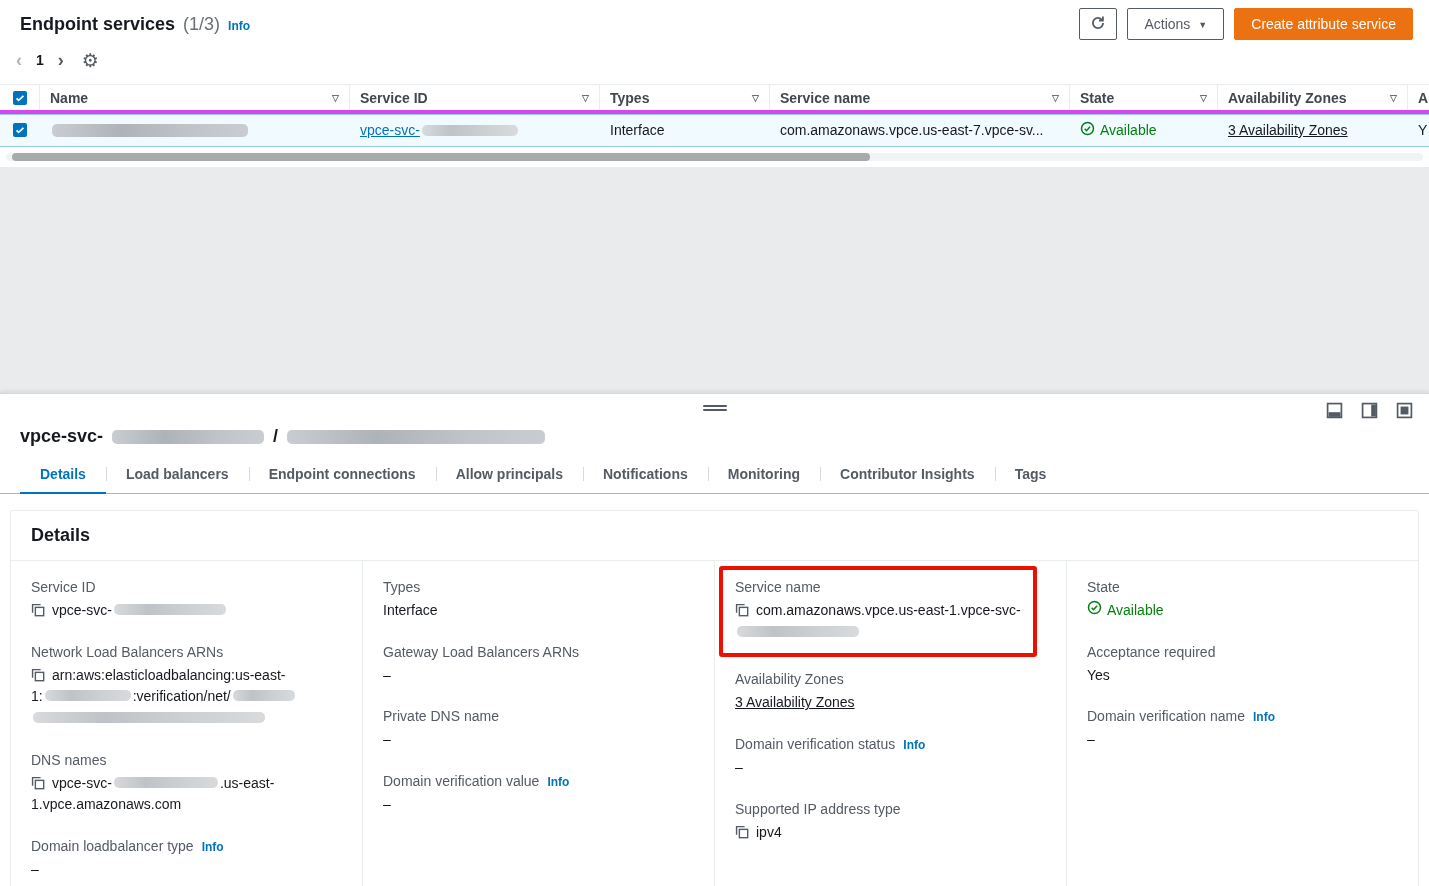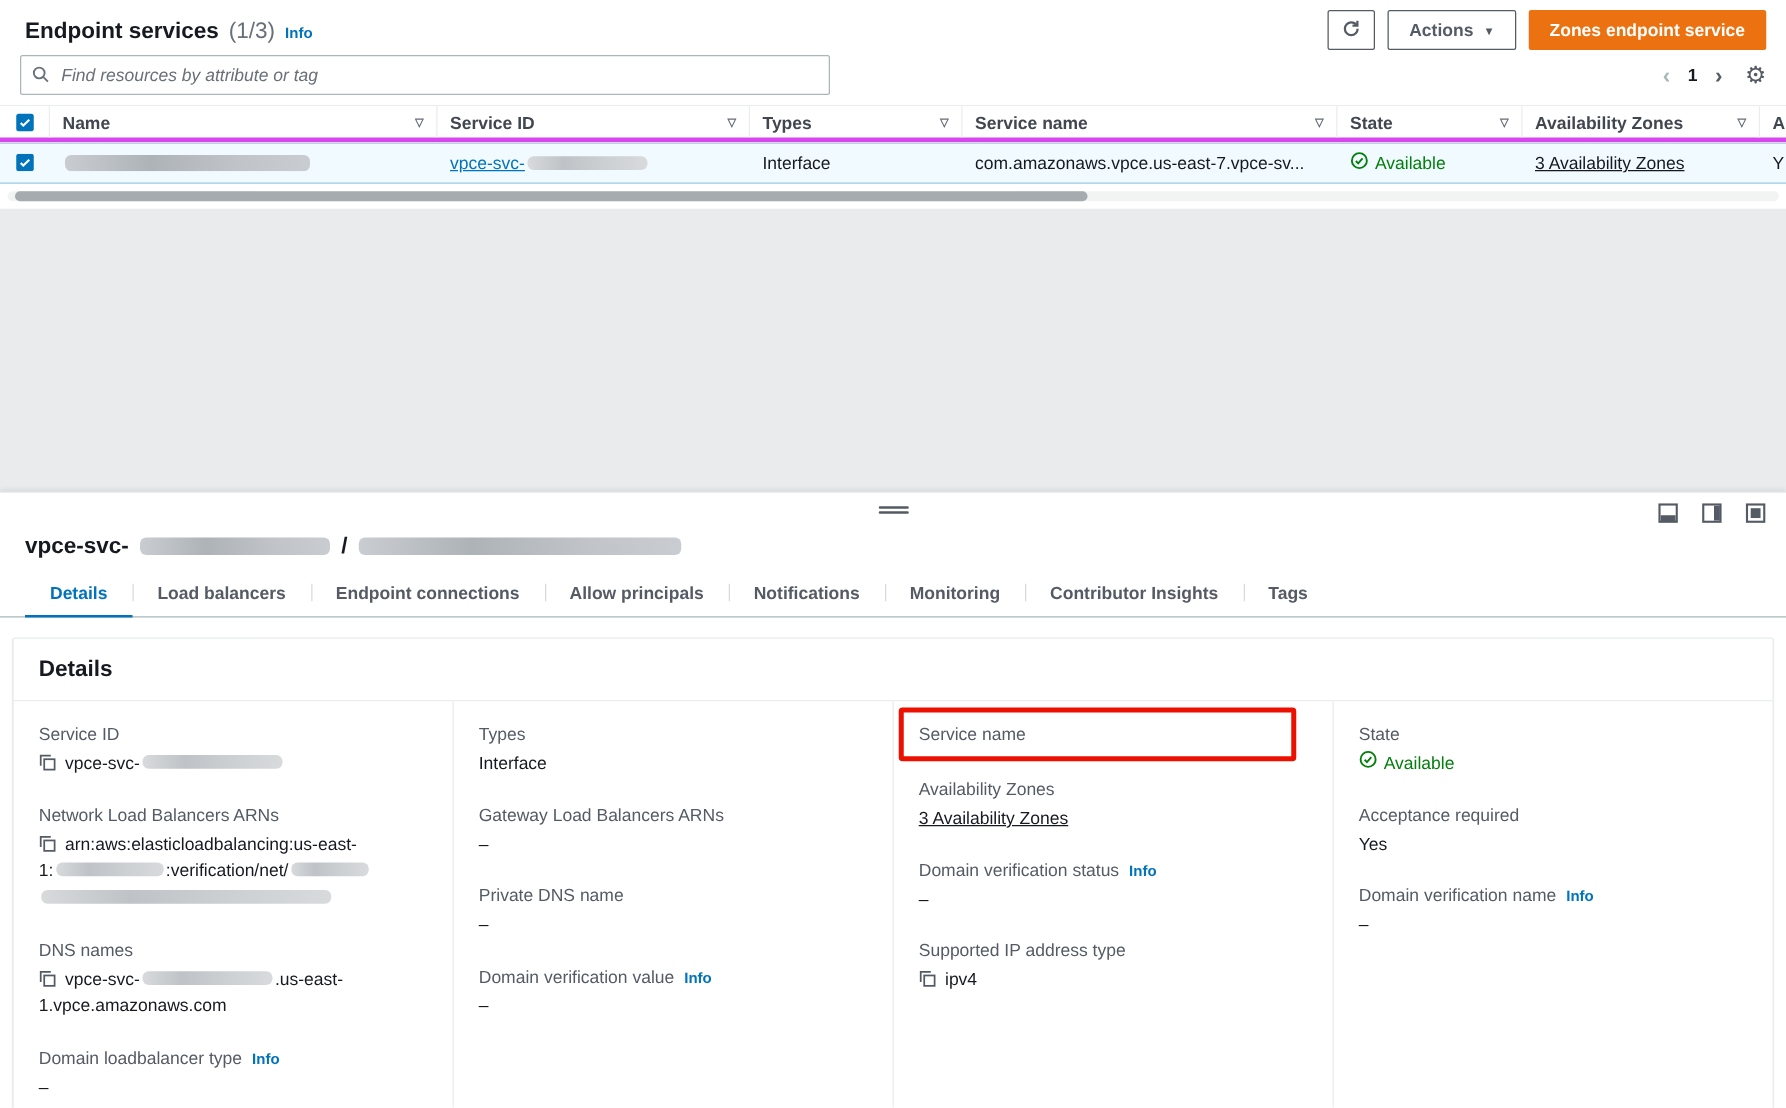--- a/index.html
+++ b/index.html
@@ -7,21 +7,21 @@
   body { font-family:"Liberation Sans",sans-serif; font-size:14px; color:#16191f; background:#fff; overflow:hidden; }
   .app { width:1429px; height:886px; display:flex; flex-direction:column; }
 
   
   .page-header { display:flex; align-items:center; justify-content:space-between; padding:8px 16px 4px 20px; height:44px; }
   .ph-left { display:flex; align-items:baseline; gap:8px; }
   .page-title { font-size:18px; font-weight:700; }
   .page-count { font-size:18px; color:#687078; font-weight:400; }
   .info-link { color:#0073bb; font-size:12px; font-weight:700; cursor:pointer; }
   .ph-right { display:flex; align-items:center; gap:10px; }
-  .btn { height:32px; border:1px solid #545b64; border-radius:2px; background:#fff; color:#545b64; font-weight:700; font-size:14px; font-family:inherit; display:inline-flex; align-items:center; gap:8px; padding:0 16px; cursor:pointer; }
+  .btn { height:32px; border:1px solid #545b64; border-radius:2px; background:#fff; color:#545b64; font-weight:400; font-size:14px; font-family:inherit; display:inline-flex; align-items:center; gap:8px; padding:0 16px; cursor:pointer; }
   .btn-icon { width:38px; justify-content:center; padding:0; }
   .btn-primary { background:#ec7211; border-color:#ec7211; color:#fff; }
   .caret { font-size:9px; position:relative; top:1px; }
 
   
   .toolbar-row { display:flex; align-items:center; justify-content:space-between; padding:0 16px 8px 16px; height:40px; }
   .search-box { position:relative; width:648px; }
   .search-box input { width:100%; height:32px; border:1px solid #aab7b8; border-radius:2px; padding:0 8px 0 32px; font-size:14px; font-family:inherit; font-style:italic; background:#fff; }
   .search-box input::placeholder { color:#687078; font-style:italic; }
   .search-icon { position:absolute; left:9px; top:8px; }
@@ -110,35 +110,26 @@
               <path d="M13.1 8A5.1 5.1 0 1 1 8 2.9c1.77 0 3.33.9 4.25 2.27" fill="none" stroke="currentColor" stroke-width="1.8"></path>
               <path d="M12.9 1.6v3.9H9" fill="none" stroke="currentColor" stroke-width="1.8"></path>
             </svg>
         </span>
       </button>
       <button class="btn">
         <span>Actions</span>
         <span class="caret">▼</span>
       </button>
       <button class="btn btn-primary">
-        <span>Zones endpoint service</span>
+        <span>Create attribute service</span>
       </button>
     </div>
   </div>
 
   <div class="toolbar-row">
-    <div class="search-box">
-      <span class="search-icon">
-        <svg viewBox="0 0 16 16" width="15" height="15">
-            <circle cx="6.8" cy="6.8" r="4.6" fill="none" stroke="#687078" stroke-width="1.6"></circle>
-            <path d="M10.4 10.4L14.2 14.2" stroke="#687078" stroke-width="1.6"></path>
-          </svg>
-      </span>
-      <input type="text" placeholder="Find resources by attribute or tag" style="">
-    </div>
     <div class="toolbar-right">
       <div class="pagination">
         <span class="page-chevron">‹</span>
         <span class="page-num">1</span>
         <span class="page-chevron enabled">›</span>
       </div>
       <span class="gear">⚙</span>
     </div>
   </div>
 
@@ -355,20 +346,29 @@
             <div class="fvalue">–</div>
           </div>
         </div>
 
         <div class="dcol">
           <div class="red-box">
             <div class="field">
               <div class="flabel">
                   <span>Service name</span>
                 </div>
+              <div class="fvalue">
+                <span class="copy-icon">
+                  <svg viewBox="0 0 16 16" width="14" height="14">
+                      <rect x="5" y="5" width="9.5" height="9.5" fill="none" stroke="currentColor" stroke-width="1.6"></rect>
+                      <path d="M11 1.8H1.8V11" fill="none" stroke="currentColor" stroke-width="1.6"></path>
+                    </svg>
+                </span><span>com.amazonaws.vpce.us-east-1.vpce-svc-</span><br>
+                <span class="redacted" style="width:122px"></span>
+              </div>
             </div>
           </div>
 
           <div class="field">
             <div class="flabel">
                 <span>Availability Zones</span>
               </div>
             <div class="fvalue">
               <span class="az-link">3 Availability Zones</span>
             </div>

